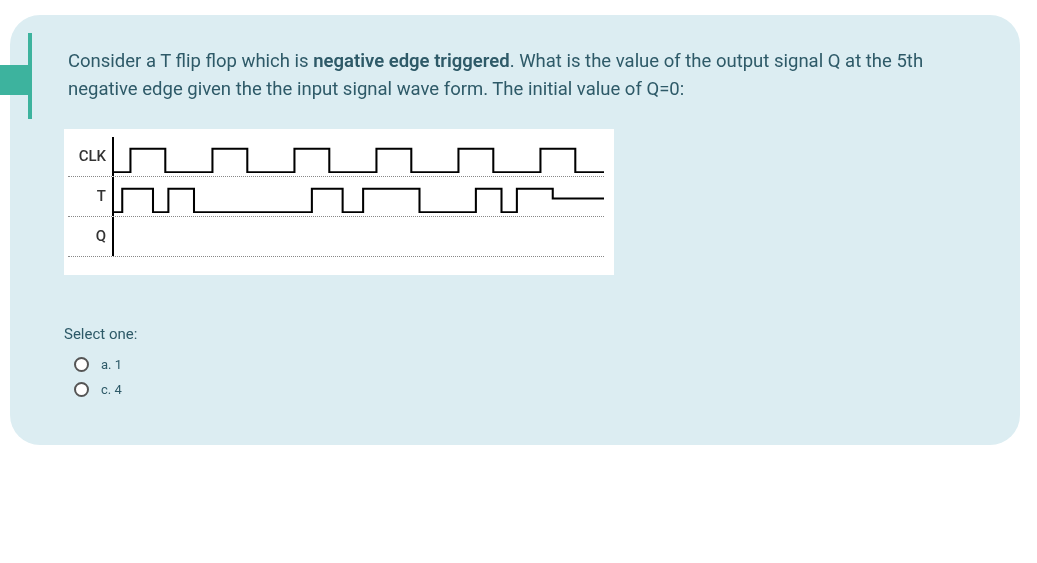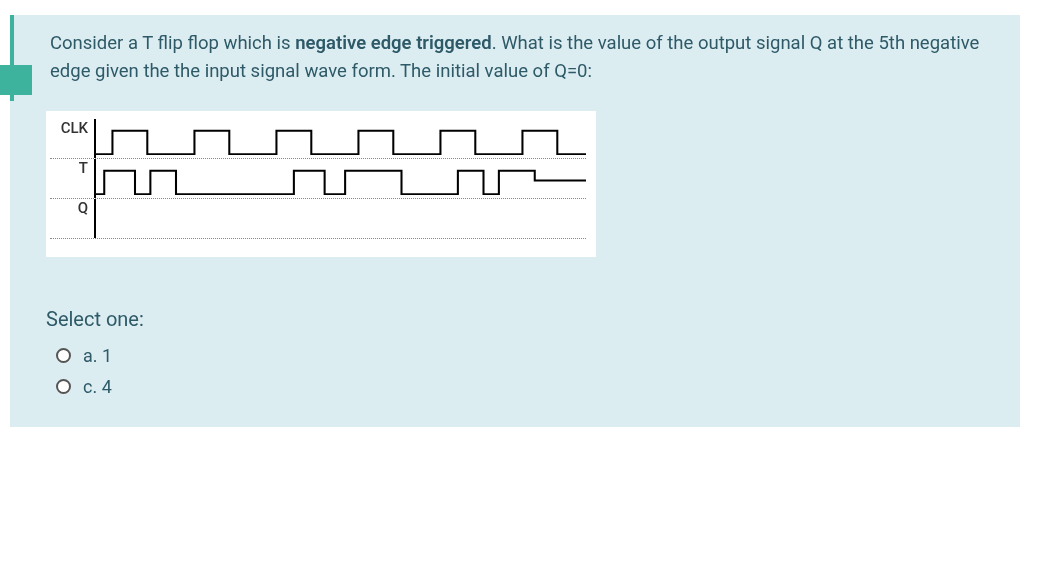--- a/index.html
+++ b/index.html
@@ -13,21 +13,22 @@
       width: 1037px;
       height: 563px;
       position: relative;
     }
     .question-container {
       position: absolute;
       left: 10px;
       top: 15px;
       width: 1010px;
       background: #dcedf2;
-      padding: 0;
+      padding: 18px;
+      border-radius: 30px;
     }
     .accent-bar {
       position: absolute;
       left: -10px;
       top: 50px;
       width: 32px;
       height: 30px;
       background: #3db39e;
     }
     .question-text {
@@ -42,21 +43,21 @@
       font-weight: 600;
     }
     .diagram-area {
       margin: 10px 0 0 36px;
       width: 550px;
       background: #ffffff;
       padding: 8px 10px 18px 4px;
     }
     .signal-row {
       display: flex;
-      align-items: flex-start;
+      align-items: center;
       border-bottom: 1px dotted #888;
       height: 40px;
       position: relative;
     }
     .signal-row:last-child {
       border-bottom: 1px dotted #888;
     }
     .signal-label {
       width: 44px;
       text-align: right;
@@ -82,40 +83,40 @@
       position: absolute;
       left: 0;
       top: 0;
       width: 100%;
       height: 100%;
     }
     .answer-section {
       padding: 50px 0 20px 36px;
     }
     .select-prompt {
-      font-size: 20px;
+      font-size: 15px;
       color: #2e5a68;
       margin-bottom: 14px;
     }
     .option-row {
       display: flex;
       align-items: center;
       margin: 10px 0 10px 10px;
       cursor: pointer;
     }
     .radio {
       width: 15px;
       height: 15px;
       border: 2px solid #555;
       border-radius: 50%;
       margin-right: 12px;
       background: #fff;
     }
     .option-label {
-      font-size: 18px;
+      font-size: 13px;
       color: #2e5a68;
     }
   </style>
 </head>
 <body>
 
 <div class="question-container">
   <div class="accent-bar"></div>
 
   <div class="question-text">

